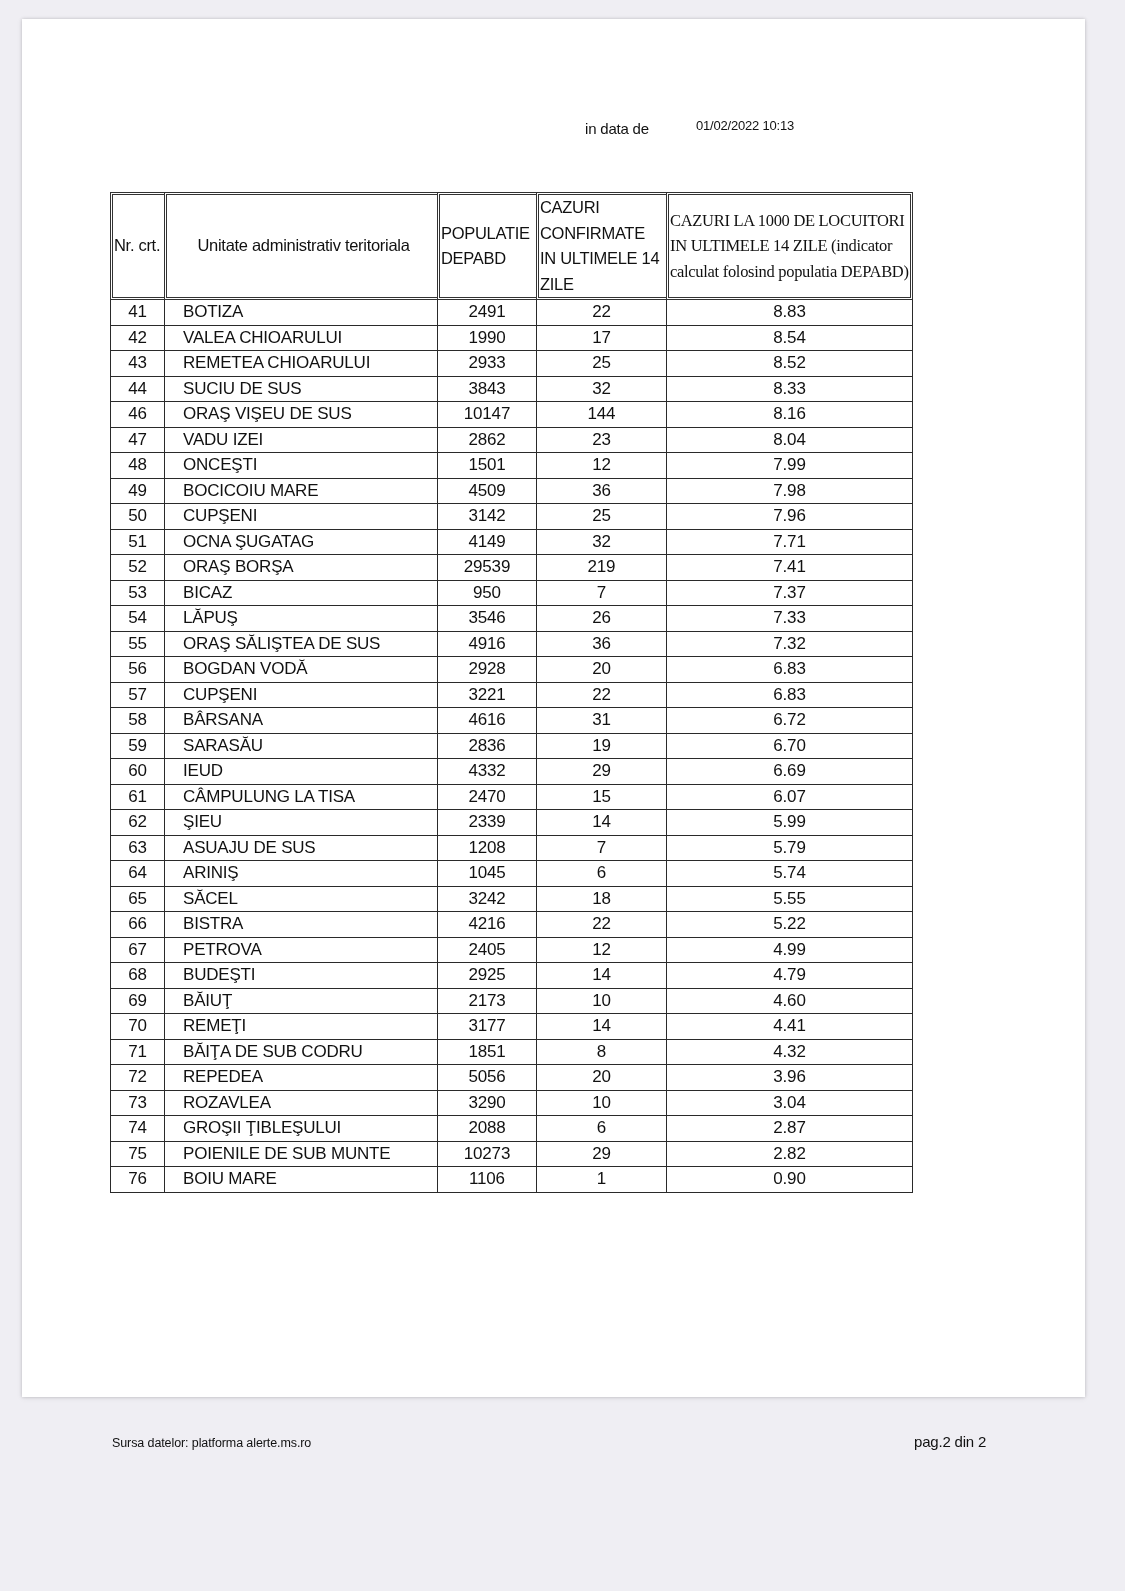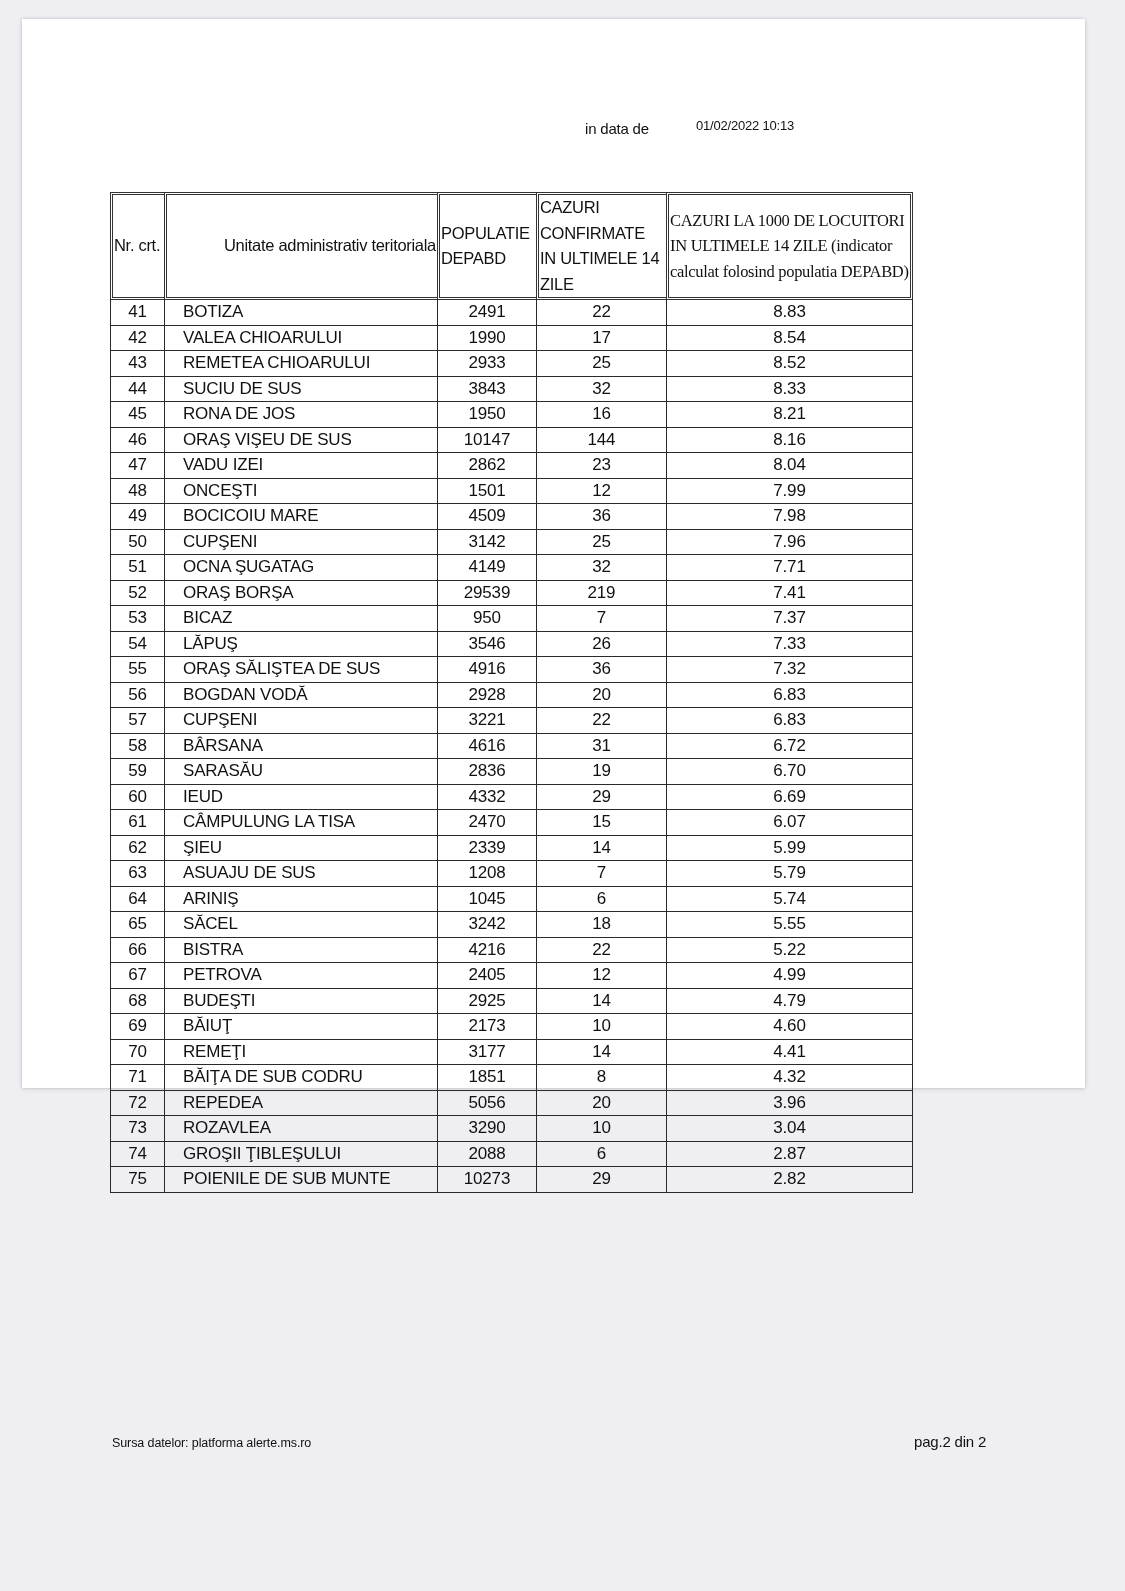--- a/index.html
+++ b/index.html
@@ -13,21 +13,21 @@
     position: relative;
     overflow: hidden;
     font-family: "Liberation Sans", "DejaVu Sans", sans-serif;
     color: #111;
   }
   .page {
     position: absolute;
     left: 22px;
     top: 19px;
     width: 1063px;
-    height: 1069px;
+    height: 1378px;
     background: #ffffff;
     box-shadow: 0 0 3px rgba(0,0,0,0.18), 0 1px 6px rgba(0,0,0,0.08);
   }
   .date-label {
     position: absolute;
     left: 563px;
     top: 101px;
     font-size: 15px;
     letter-spacing: -0.2px;
   }
@@ -64,21 +64,21 @@
     border-top: 3px double #333;
     border-bottom: 3px double #333;
     border-left: 3px double #333;
     letter-spacing: -0.3px;
   }
   thead th:last-child {
     border-right: 3px double #333;
     font-family: Liberation Serif, serif;
   }
   thead th.th-name {
-    text-align: right;
+    text-align: center;
     padding-left: 4px;
   }
   tbody td {
     font-size: 17px;
     height: 24.5px;
     line-height: 24px;
     padding: 0 3px;
     border-left: 1px solid #2a2a2a;
     border-bottom: 1px solid #2a2a2a;
     text-align: center;
@@ -157,27 +157,20 @@
           <td>8.52</td>
         </tr>
         <tr>
           <td>44</td>
           <td class="td-name">SUCIU DE SUS</td>
           <td>3843</td>
           <td>32</td>
           <td>8.33</td>
         </tr>
         <tr>
-          <td>45</td>
-          <td class="td-name">RONA DE JOS</td>
-          <td>1950</td>
-          <td>16</td>
-          <td>8.21</td>
-        </tr>
-        <tr>
           <td>46</td>
           <td class="td-name">ORAŞ VIŞEU DE SUS</td>
           <td>10147</td>
           <td>144</td>
           <td>8.16</td>
         </tr>
         <tr>
           <td>47</td>
           <td class="td-name">VADU IZEI</td>
           <td>2862</td>
@@ -373,18 +366,25 @@
           <td>6</td>
           <td>2.87</td>
         </tr>
         <tr>
           <td>75</td>
           <td class="td-name">POIENILE DE SUB MUNTE</td>
           <td>10273</td>
           <td>29</td>
           <td>2.82</td>
         </tr>
+        <tr>
+          <td>76</td>
+          <td class="td-name">BOIU MARE</td>
+          <td>1106</td>
+          <td>1</td>
+          <td>0.90</td>
+        </tr>
       </tbody>
   </table>
 
   <div class="footer-left">Sursa datelor:  platforma  alerte.ms.ro</div>
   <div class="footer-right">pag.2 din 2</div>
 </div>
 
 </body></html>

